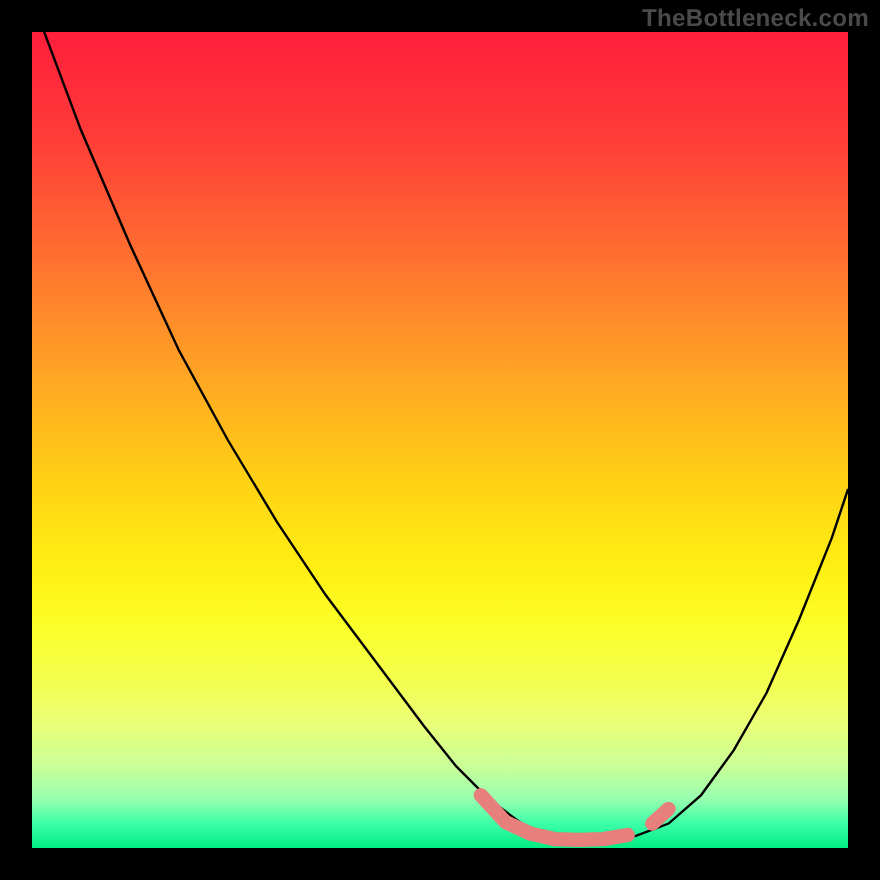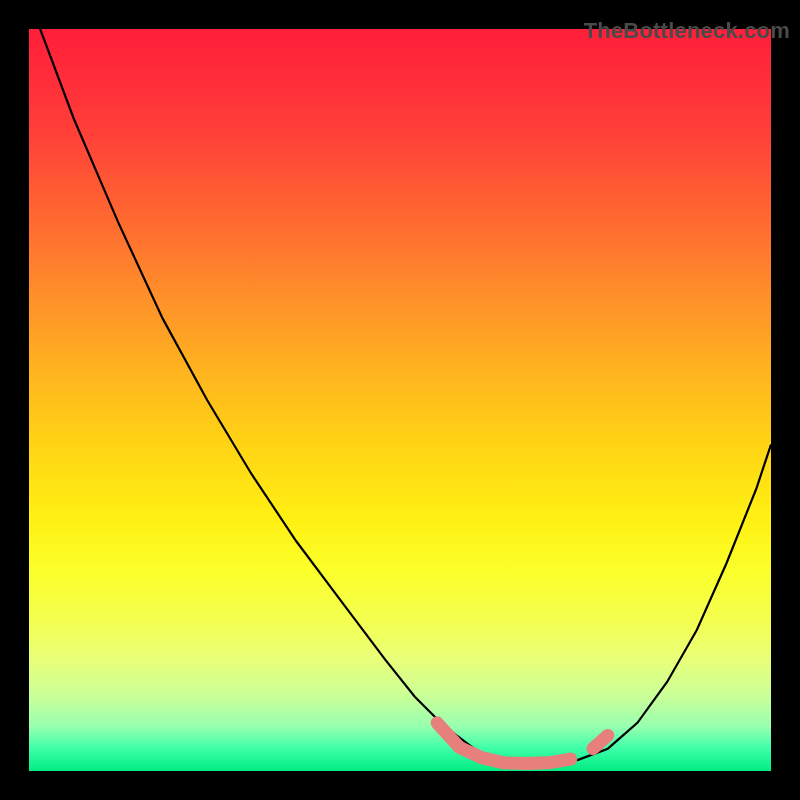--- a/index.html
+++ b/index.html
@@ -19,21 +19,20 @@
   }
   .watermark {
     position: absolute;
     top: 4px;
     right: 10px;
     color: #4a4a4a;
     font-size: 22px;
     font-weight: 600;
     letter-spacing: 0.2px;
     z-index: 40;
-    margin-top: 14px;
   }
   .plot-area {
     position: absolute;
     left: 29px;
     top: 29px;
     width: 742px;
     height: 742px;
     overflow: hidden;
   }
   .gradient {

